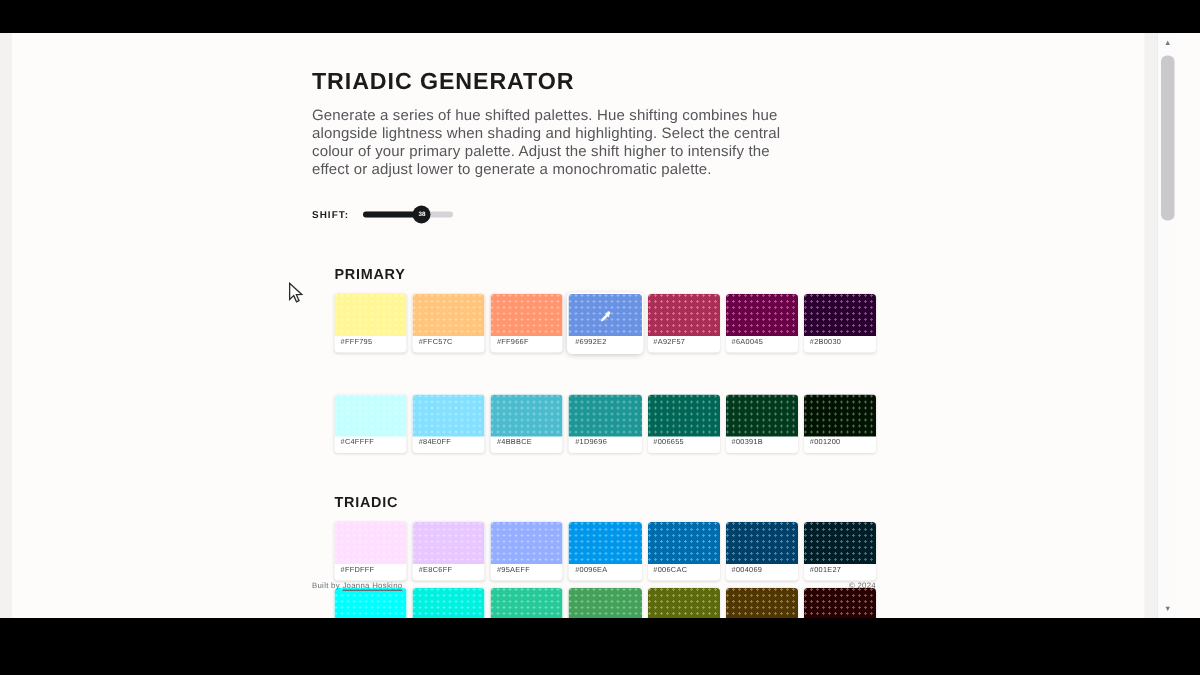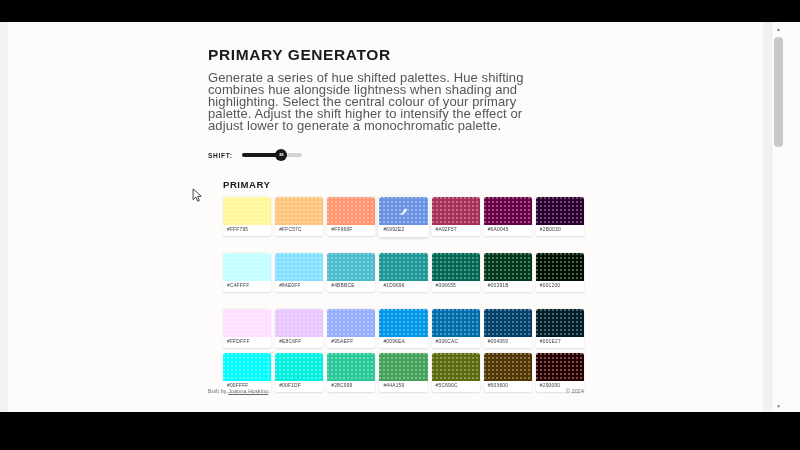--- a/index.html
+++ b/index.html
@@ -41,21 +41,21 @@
     font-family: "Liberation Sans", sans-serif;
     font-weight: bold;
     font-size: 15.5px;
     letter-spacing: 0.6px;
     color: #1b1b1b;
     margin: 0 0 8px 0;
   }
 
   .intro {
     font-family: "Liberation Sans", sans-serif;
-    font-size: 13px;
+    font-size: 10px;
     line-height: 12px;
     color: #55565a;
     margin: 0;
     width: 318px;
     letter-spacing: 0.1px;
   }
 
   .shift-row {
     display: flex;
     align-items: center;
@@ -100,21 +100,21 @@
     justify-content: center;
   }
   .slider-thumb span {
     font-family: "Liberation Sans", sans-serif;
     font-size: 4.2px;
     color: #ffffff;
     font-weight: bold;
     line-height: 1;
   }
 
-  .section { margin-top: 17px; padding-left: 15px; }
+  .section { margin-top: 28px; padding-left: 15px; }
   .section-title {
     font-family: "Liberation Sans", sans-serif;
     font-weight: bold;
     font-size: 9.6px;
     letter-spacing: 0.5px;
     color: #1b1b1b;
     margin: 0 0 7px 0;
   }
 
   .swatch-row {
@@ -237,21 +237,21 @@
 <body>
 
 <div class="letterbox-top"></div>
 
 <div class="viewport">
   <div class="page">
     <div class="page-edge-l"></div>
     <div class="page-edge-r"></div>
 
     <div class="content">
-      <h1 class="title">PRIMARY GENERATOR</h1>
+      <h1 class="title">TRIADIC GENERATOR</h1>
       <p class="intro">Generate a series of hue shifted palettes. Hue shifting combines hue alongside lightness when shading and highlighting. Select the central colour of your primary palette. Adjust the shift higher to intensify the effect or adjust lower to generate a monochromatic palette.</p>
 
       <div class="shift-row">
         <div class="shift-label">SHIFT:</div>
         <div class="slider">
           <div class="slider-track"></div>
           <div class="slider-fill" style="width: 39.6px;"></div>
           <div class="slider-thumb" style="left: 33.6px;">
             <span>38</span>
           </div>
@@ -322,20 +322,21 @@
                 <div class="chip" style="background: rgb(0, 57, 27);"></div>
                 <div class="hex">#00391B</div>
               </div>
               <div class="card">
                 <div class="chip" style="background: rgb(0, 18, 0);"></div>
                 <div class="hex">#001200</div>
               </div>
             </div>
           </div>
           <div class="section">
+            <div class="section-title">TRIADIC</div>
             <div class="swatch-row">
               <div class="card">
                 <div class="chip" style="background: rgb(255, 223, 255);"></div>
                 <div class="hex">#FFDFFF</div>
               </div>
               <div class="card">
                 <div class="chip" style="background: rgb(232, 198, 255);"></div>
                 <div class="hex">#E8C6FF</div>
               </div>
               <div class="card">

